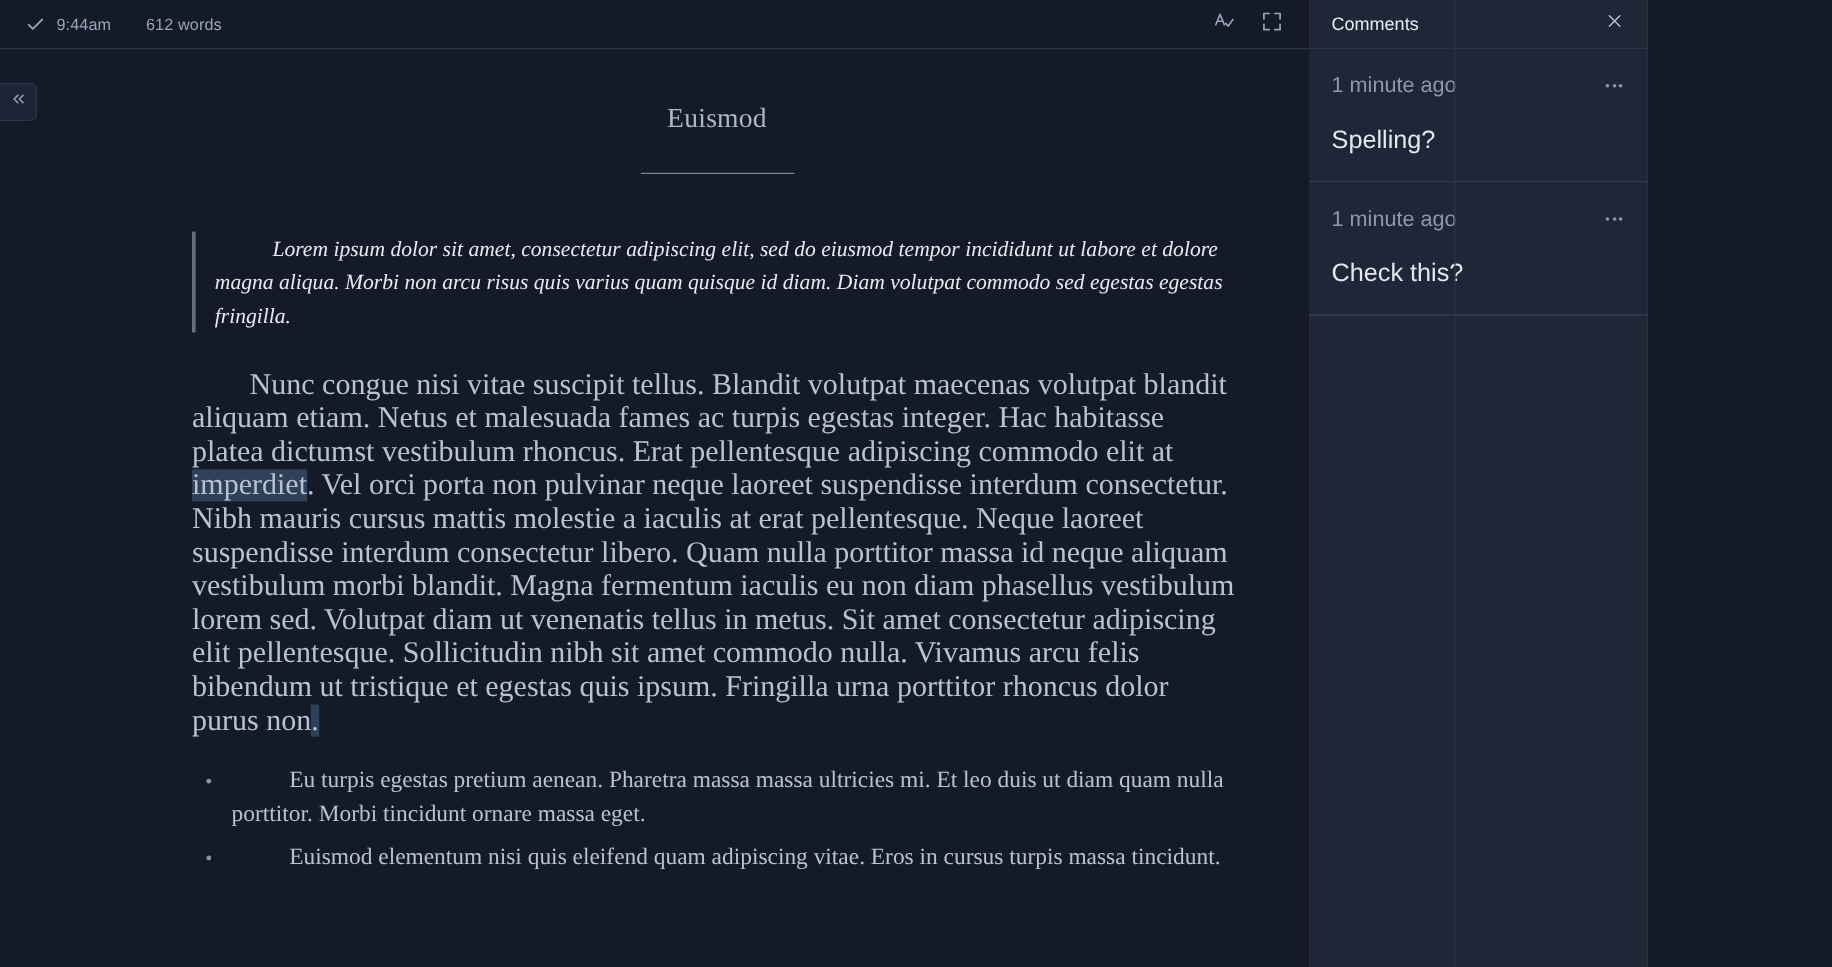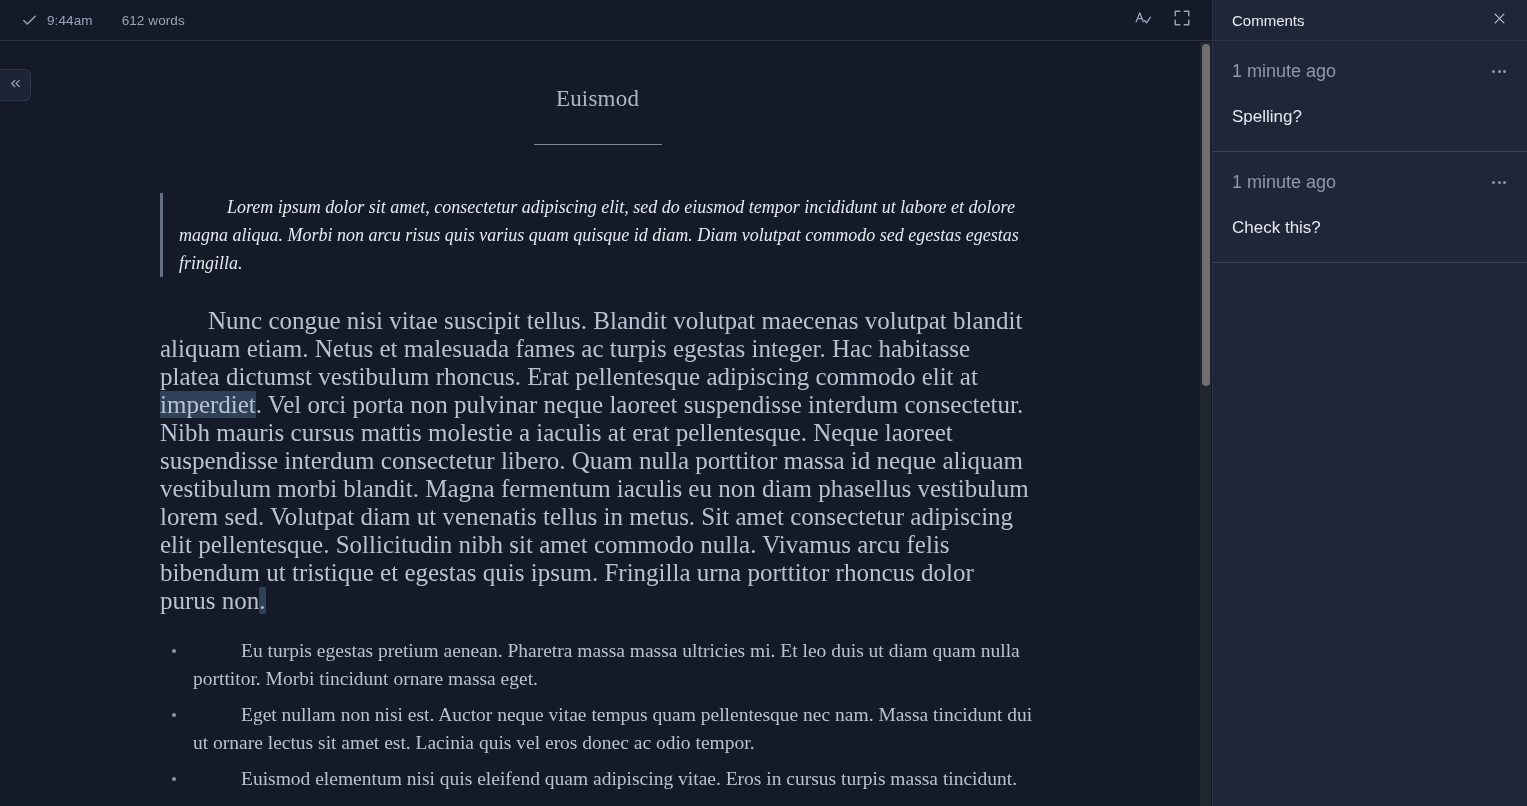--- a/index.html
+++ b/index.html
@@ -7,21 +7,21 @@
   html, body {
     width: 1527px;
     height: 806px;
     overflow: hidden;
     background: #151a28;
     font-family: "Liberation Sans", sans-serif;
   }
 
   .app {
     position: relative;
-    width: 1527px;
+    width: 1373px;
     height: 806px;
     display: flex;
     background: #a16207;
     align-items: flex-end;
   }
 
   
   .editor-pane {
     position: relative;
     width: 1213px;
@@ -265,21 +265,21 @@
     padding: 4px 2px;
     cursor: pointer;
   }
   .comment-menu i {
     width: 3px; height: 3px;
     border-radius: 50%;
     background: #8e97ab;
     display: block;
   }
   .comment-body {
-    font-size: 17px;
+    font-size: 21px;
     color: #e4e8f0;
     line-height: 20px;
   }
 </style>
 </head>
 <body>
 
 <div class="app">
 
   <div class="editor-pane">
@@ -335,21 +335,20 @@
           <div class="doc-hr"></div>
 
           <blockquote class="blockquote">
             <p>Lorem ipsum dolor sit amet, consectetur adipiscing elit, sed do eiusmod tempor incididunt ut labore et dolore magna aliqua. Morbi non arcu risus quis varius quam quisque id diam. Diam volutpat commodo sed egestas egestas fringilla.</p>
           </blockquote>
 
           <p class="body-p"><span>Nunc congue nisi vitae suscipit tellus. Blandit volutpat maecenas volutpat blandit aliquam etiam. Netus et malesuada fames ac turpis egestas integer. Hac habitasse platea dictumst vestibulum rhoncus. Erat pellentesque adipiscing commodo elit at </span><span class="hl">imperdiet</span><span>. Vel orci porta non pulvinar neque laoreet suspendisse interdum consectetur. Nibh mauris cursus mattis molestie a iaculis at erat pellentesque. Neque laoreet suspendisse interdum consectetur libero. Quam nulla porttitor massa id neque aliquam vestibulum morbi blandit. Magna fermentum iaculis eu non diam phasellus vestibulum lorem sed. Volutpat diam ut venenatis tellus in metus. Sit amet consectetur adipiscing elit pellentesque. Sollicitudin nibh sit amet commodo nulla. Vivamus arcu felis bibendum ut tristique et egestas quis ipsum. Fringilla urna porttitor rhoncus dolor purus non</span><span class="hl">.</span></p>
 
           <ul class="bullets">
             <li class="bullet-item">Eu turpis egestas pretium aenean. Pharetra massa massa ultricies mi. Et leo duis ut diam quam nulla porttitor. Morbi tincidunt ornare massa eget.</li>
-            <li class="bullet-item">Eget nullam non nisi est. Auctor neque vitae tempus quam pellentesque nec nam. Massa tincidunt dui ut ornare lectus sit amet est. Lacinia quis vel eros donec ac odio tempor.</li>
             <li class="bullet-item">Euismod elementum nisi quis eleifend quam adipiscing vitae. Eros in cursus turpis massa tincidunt.</li>
           </ul>
 
         </div>
       </div>
     </div>
 
     <div class="vscroll-track">
       <div class="vscroll-thumb"></div>
     </div>

